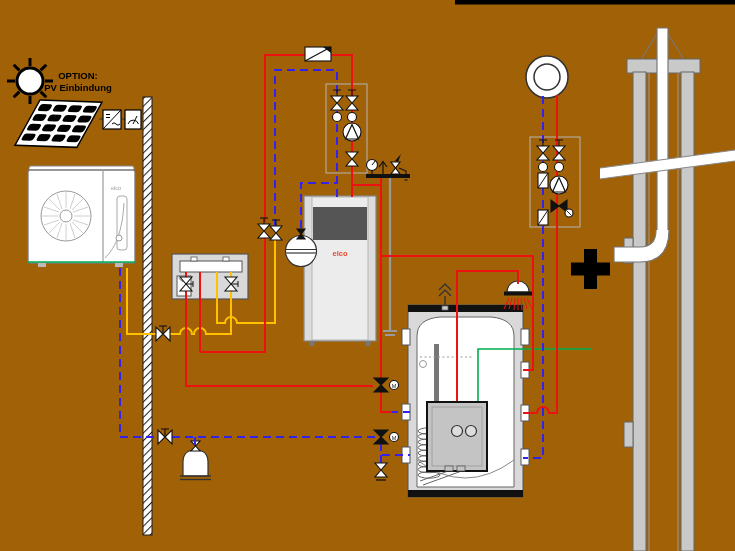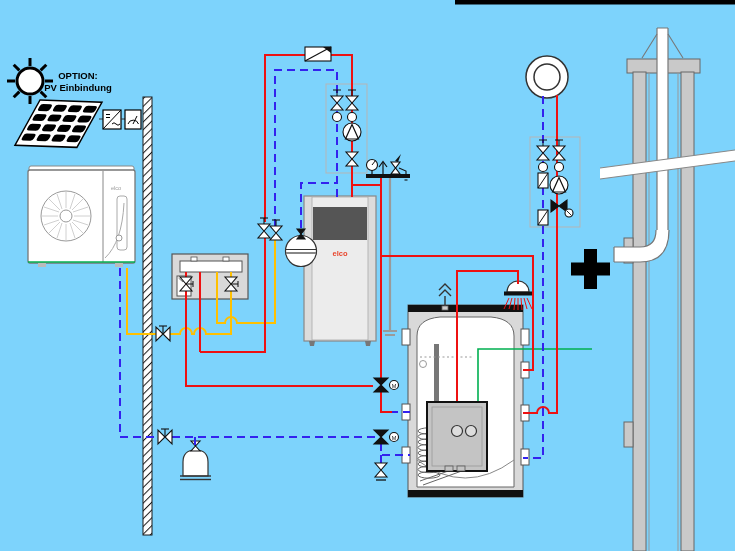--- a/index.html
+++ b/index.html
@@ -1,16 +1,16 @@
 <!DOCTYPE html>
 <html><head>
 <meta charset="utf-8">
 <style>
   html,body{margin:0;padding:0;background:#ffffff;}
-  .stage{position:relative;width:735px;height:551px;background:#7dd3fc;overflow:hidden;
+  .stage{position:relative;width:735px;height:551px;background:#a16207;overflow:hidden;
          font-family:"Liberation Sans", sans-serif;}
   svg{position:absolute;left:0;top:0;}
   text{font-family:"Liberation Sans", sans-serif;}
   .opt-label{font-weight:bold;fill:#000;}
   .brand{font-weight:bold;fill:#e8452c;}
   .brand-small{fill:#9a9a9a;}
   .pipe-red{stroke:#ee1111;stroke-width:2;fill:none;}
   .pipe-blue{stroke:#3322ee;stroke-width:2;fill:none;stroke-dasharray:8 5;}
   .pipe-yellow{stroke:#ffc000;stroke-width:2;fill:none;}
   .pipe-green{stroke:#00b050;stroke-width:1.6;fill:none;}

